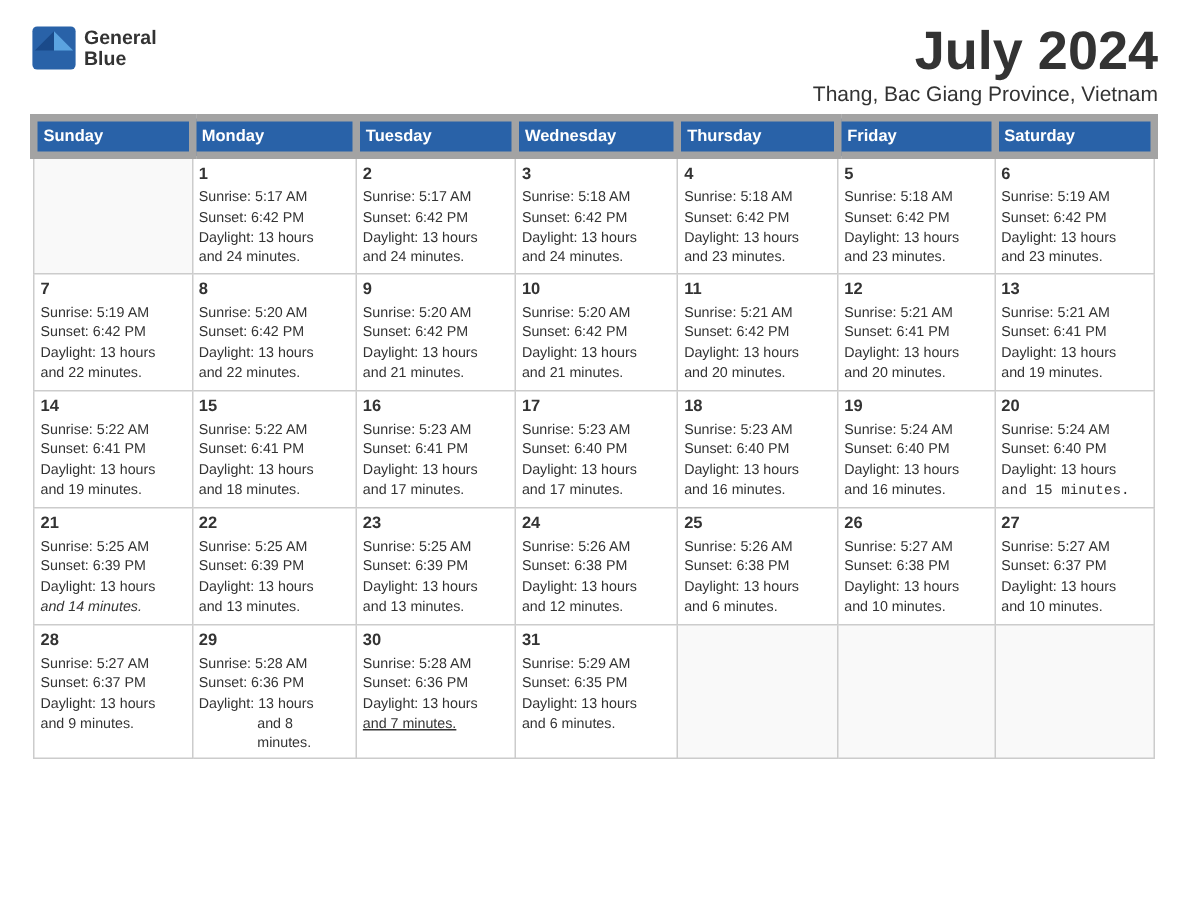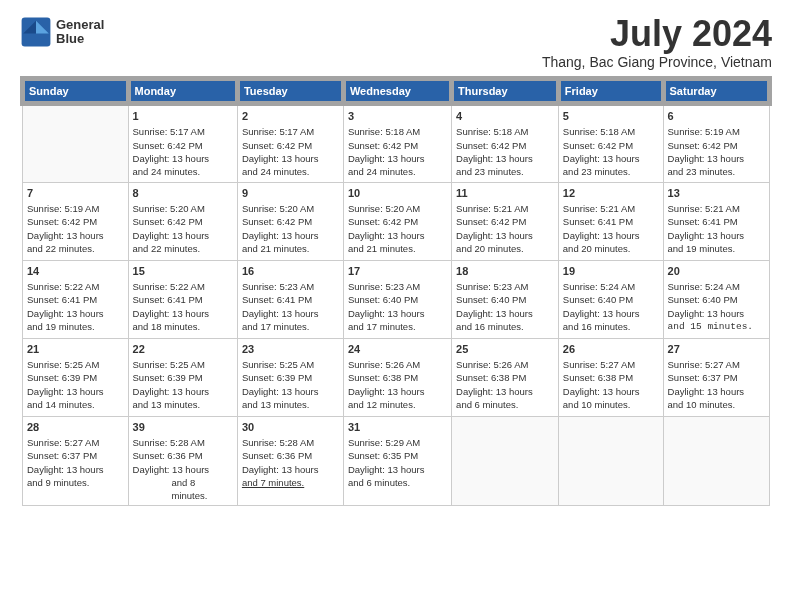--- a/index.html
+++ b/index.html
@@ -268,21 +268,21 @@
             <span style="display: block;">Daylight: 13 hours</span>
             <span style="display: block; font-family: Liberation Mono, monospace;">and 15 minutes.</span>
           </td>
         </tr>
         <tr>
           <td>
             <span class="day-num">21</span>
             <span style="display: block;">Sunrise: 5:25 AM</span>
             <span style="display: block;">Sunset: 6:39 PM</span>
             <span style="display: block;">Daylight: 13 hours</span>
-            <span style="display: block;">and 14 minutes.</span>
+            <span style="display: block; font-style: italic;">and 14 minutes.</span>
           </td>
           <td>
             <span class="day-num">22</span>
             <span style="display: block;">Sunrise: 5:25 AM</span>
             <span style="display: block;">Sunset: 6:39 PM</span>
             <span style="display: block;">Daylight: 13 hours</span>
             <span style="display: block;">and 13 minutes.</span>
           </td>
           <td>
             <span class="day-num">23</span>
@@ -322,21 +322,21 @@
         </tr>
         <tr>
           <td>
             <span class="day-num">28</span>
             <span style="display: block;">Sunrise: 5:27 AM</span>
             <span style="display: block;">Sunset: 6:37 PM</span>
             <span style="display: block;">Daylight: 13 hours</span>
             <span style="display: block;">and 9 minutes.</span>
           </td>
           <td>
-            <span class="day-num">39</span>
+            <span class="day-num">29</span>
             <span style="display: block;">Sunrise: 5:28 AM</span>
             <span style="display: block;">Sunset: 6:36 PM</span>
             <span style="display: block;">Daylight: 13 hours</span>
             <span style="display: block; margin-left: 39px;">and 8 minutes.</span>
           </td>
           <td>
             <span class="day-num">30</span>
             <span style="display: block;">Sunrise: 5:28 AM</span>
             <span style="display: block;">Sunset: 6:36 PM</span>
             <span style="display: block;">Daylight: 13 hours</span>

